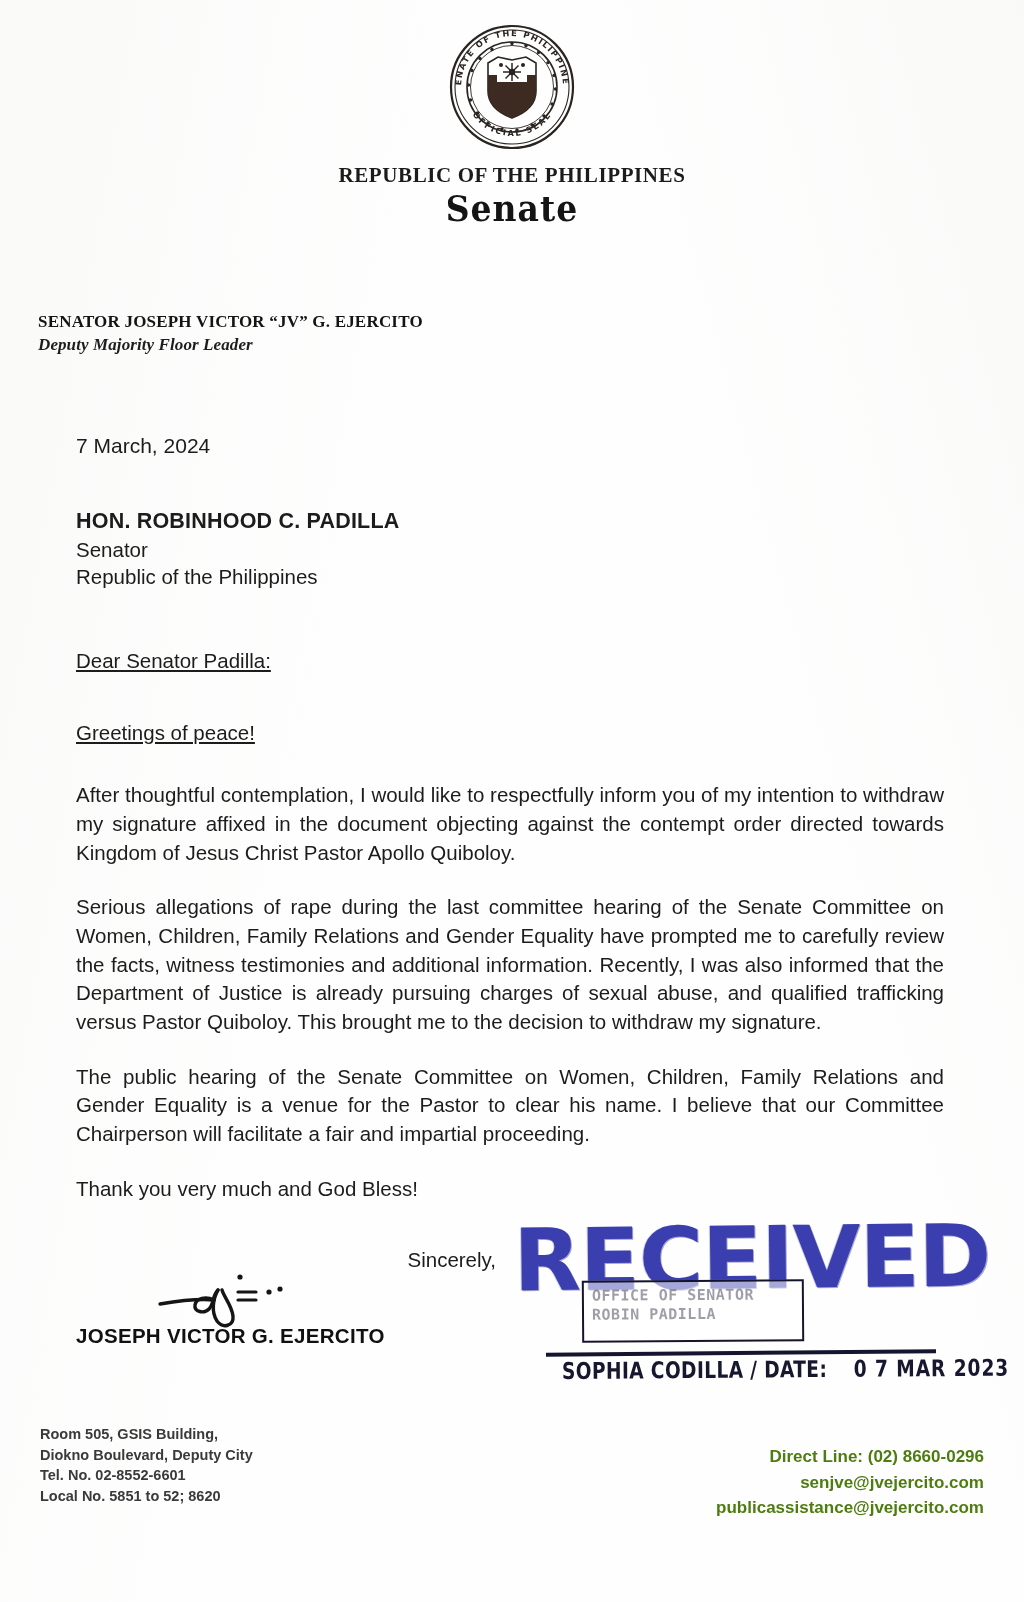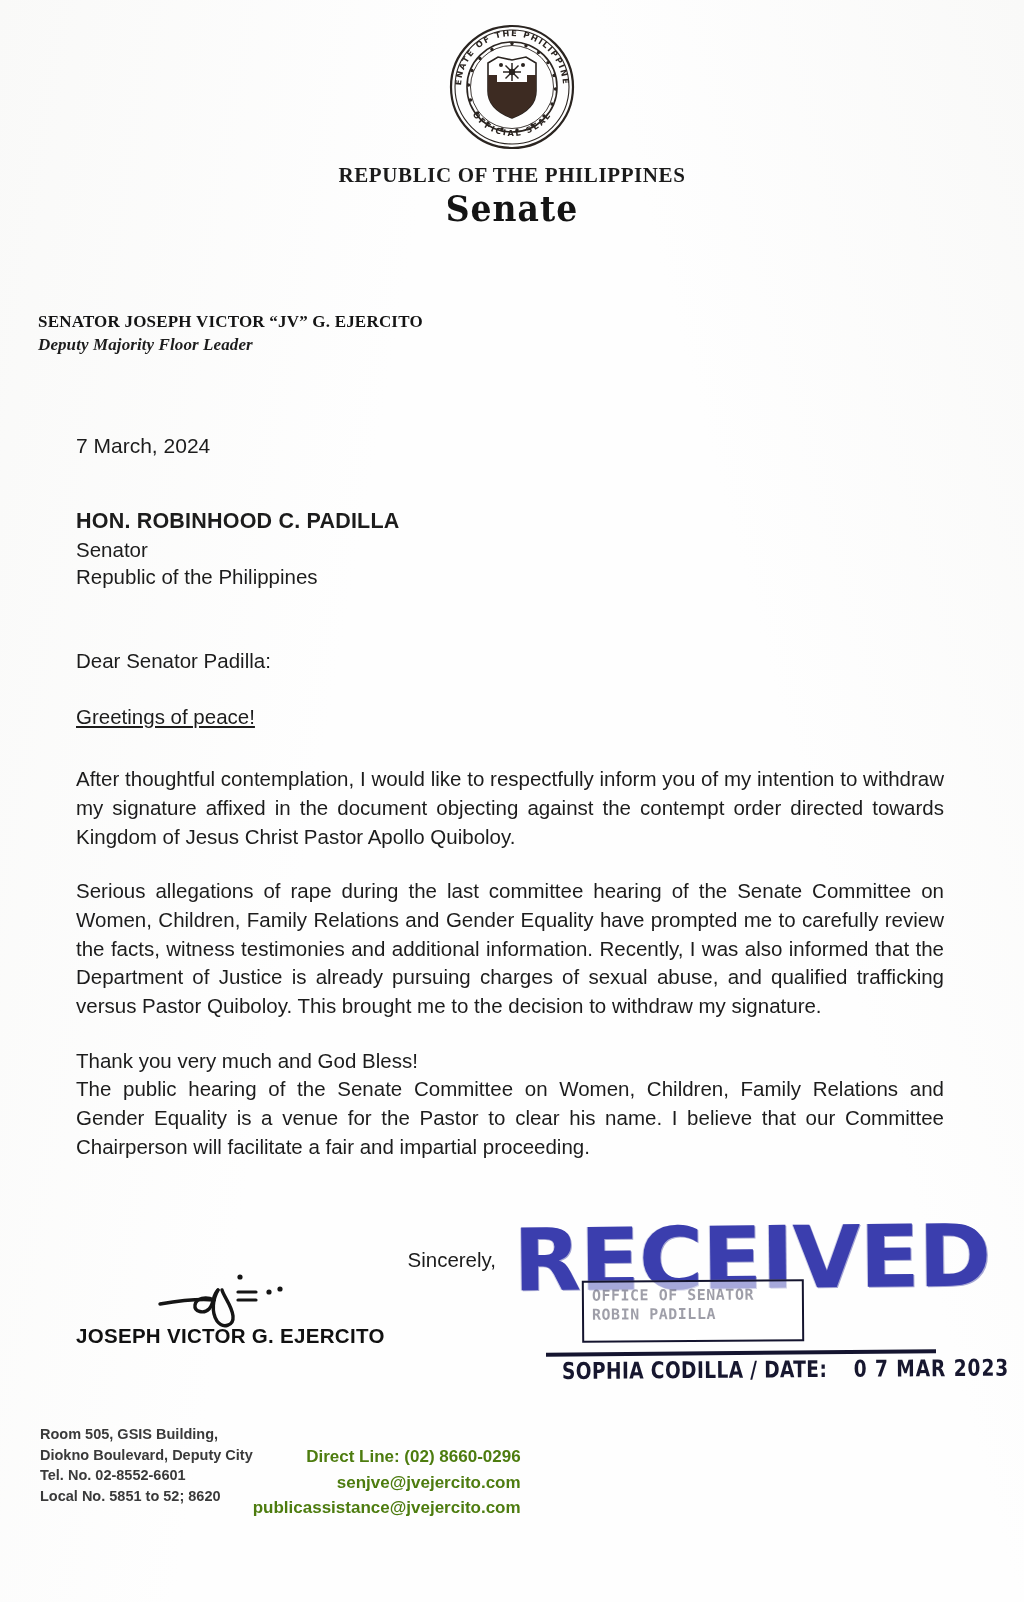--- a/index.html
+++ b/index.html
@@ -106,21 +106,21 @@
     line-height: 1.34;
   }
   .recipient-name {
     font-weight: bold;
     font-size: 21.5px;
     letter-spacing: 0.2px;
   }
   .recipient-title, .recipient-country {
     font-size: 20.5px;
   }
-  .salutation { margin-bottom: 28px; }
+  .salutation { margin-bottom: 44px; text-decoration: underline; }
   .greeting { margin-bottom: 34px; text-decoration: underline; }
   p.para {
     margin: 0 0 26px 0;
     text-align: justify;
     text-justify: inter-word;
     line-height: 1.4;
   }
   p.para.last-thanks {
     text-align: left;
     margin-bottom: 0;
@@ -228,21 +228,21 @@
   }
 
   
   .footer {
     position: absolute;
     left: 0;
     right: 0;
     top: 1424px;
     padding: 0 40px 0 40px;
     display: flex;
-    justify-content: flex-start;
+    justify-content: space-between;
     align-items: flex-start;
   }
   .footer-left {
     font-family: "Liberation Sans", sans-serif;
     font-weight: bold;
     font-size: 14.5px;
     line-height: 1.42;
     color: #3a3a3a;
     text-align: left;
   }
@@ -339,22 +339,22 @@
       <div class="recipient-title">Senator</div>
       <div class="recipient-country">Republic of the Philippines</div>
     </div>
 
     <div class="salutation">Dear Senator Padilla:</div>
 
     <div class="greeting">Greetings of peace!</div>
 
     <p class="para">After thoughtful contemplation, I would like to respectfully inform you of my intention to withdraw my signature affixed in the document objecting against the contempt order directed towards Kingdom of Jesus Christ Pastor Apollo Quiboloy.</p>
     <p class="para">Serious allegations of rape during the last committee hearing of the Senate Committee on Women, Children, Family Relations and Gender Equality have prompted me to carefully review the facts, witness testimonies and additional information. Recently, I was also informed that the Department of Justice is already pursuing charges of sexual abuse, and qualified trafficking versus Pastor Quiboloy. This brought me to the decision to withdraw my signature.</p>
+    <p class="para">The public hearing of the Senate Committee on Women, Children, Family Relations and Gender Equality is a venue for the Pastor to clear his name. I believe that our Committee Chairperson will facilitate a fair and impartial proceeding.</p>
     <p class="para last-thanks">Thank you very much and God Bless!</p>
-    <p class="para">The public hearing of the Senate Committee on Women, Children, Family Relations and Gender Equality is a venue for the Pastor to clear his name. I believe that our Committee Chairperson will facilitate a fair and impartial proceeding.</p>
   </div>
 
   <div class="signature-block">
     <div class="sincerely">Sincerely,</div>
 
     <div class="signature-mark">
       <svg viewBox="0 0 210 60" width="210" height="60" aria-hidden="true">
         <g fill="none" stroke="#151515" stroke-linecap="round" stroke-width="3.4">
           <path d="M 4 32 C 28 28, 48 27, 58 28"></path>
           <path d="M 58 28 C 50 24, 40 26, 39 33 C 38 40, 48 42, 53 37 C 58 32, 56 24, 62 18"></path>

